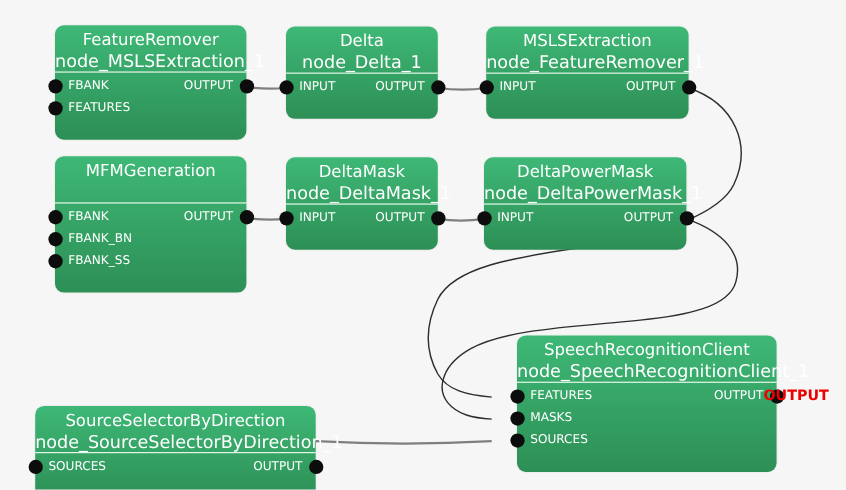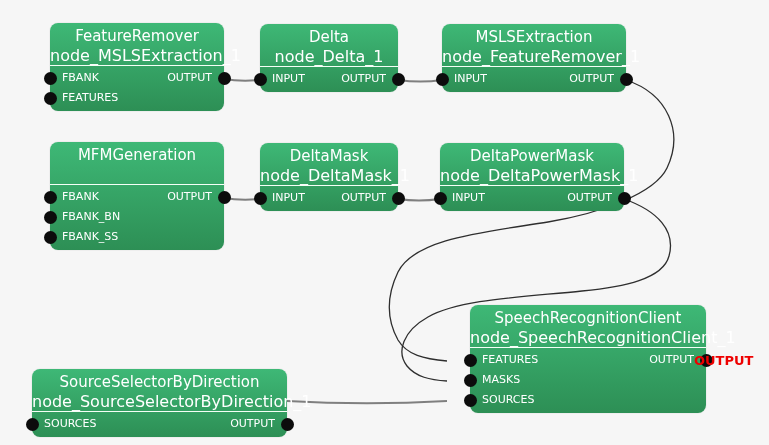--- a/index.html
+++ b/index.html
@@ -17,21 +17,21 @@
   .node{
     position:absolute;z-index:2;
     background:linear-gradient(180deg,#3eb876 0%,#2d8f55 100%);
     border-radius:8px;
     color:#ffffff;
     box-shadow:0 0 0 1px rgba(0,0,0,0.03);
   }
   .node .head{height:40px;padding-top:2px;border-bottom:1px solid #f4fff6;}
   .node .title{font-size:15px;line-height:22px;text-align:center;white-space:nowrap;}
   .node .subtitle{font-size:16px;line-height:17px;text-align:center;white-space:nowrap;}
-  .node .body{padding:2px 0 3px 0;}
+  .node .body{padding:2px 0 19px 0;}
   .node .row{position:relative;height:20px;display:flex;align-items:center;justify-content:space-between;}
   .node .plabel{font-size:11px;line-height:20px;white-space:nowrap;}
   .node .plabel.left{margin-left:12px;}
   .node .plabel.right{margin-right:12px;margin-left:auto;}
   .port{
     position:absolute;top:50%;margin-top:-6.5px;
     width:13px;height:13px;border-radius:50%;
     background:#0c0c0c;
   }
   .port.in{left:-6.5px;}

